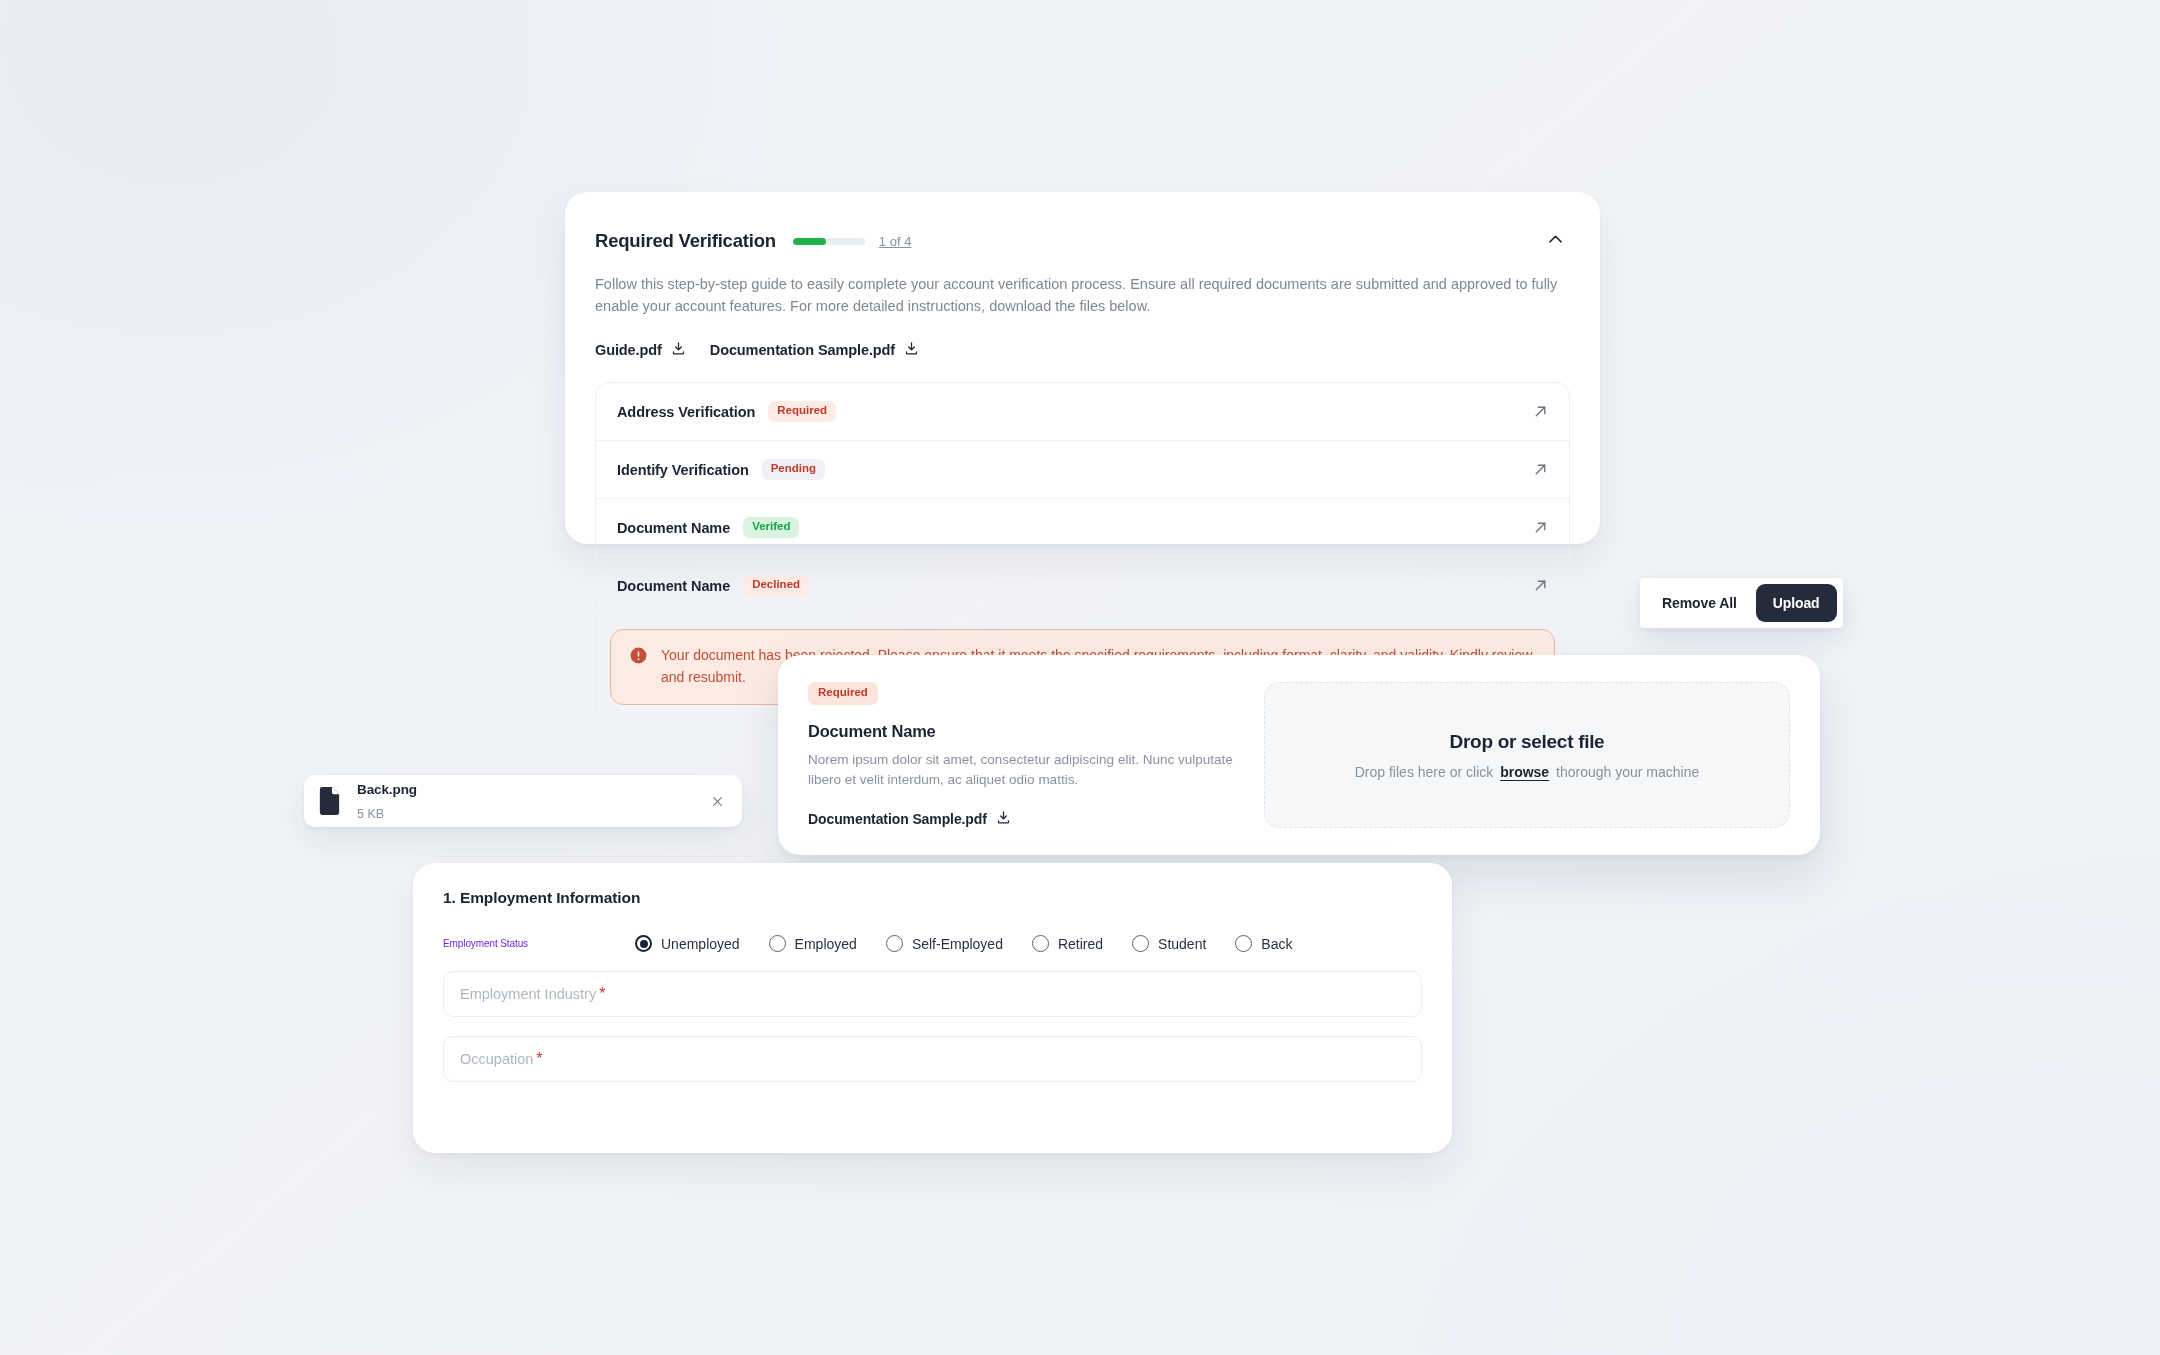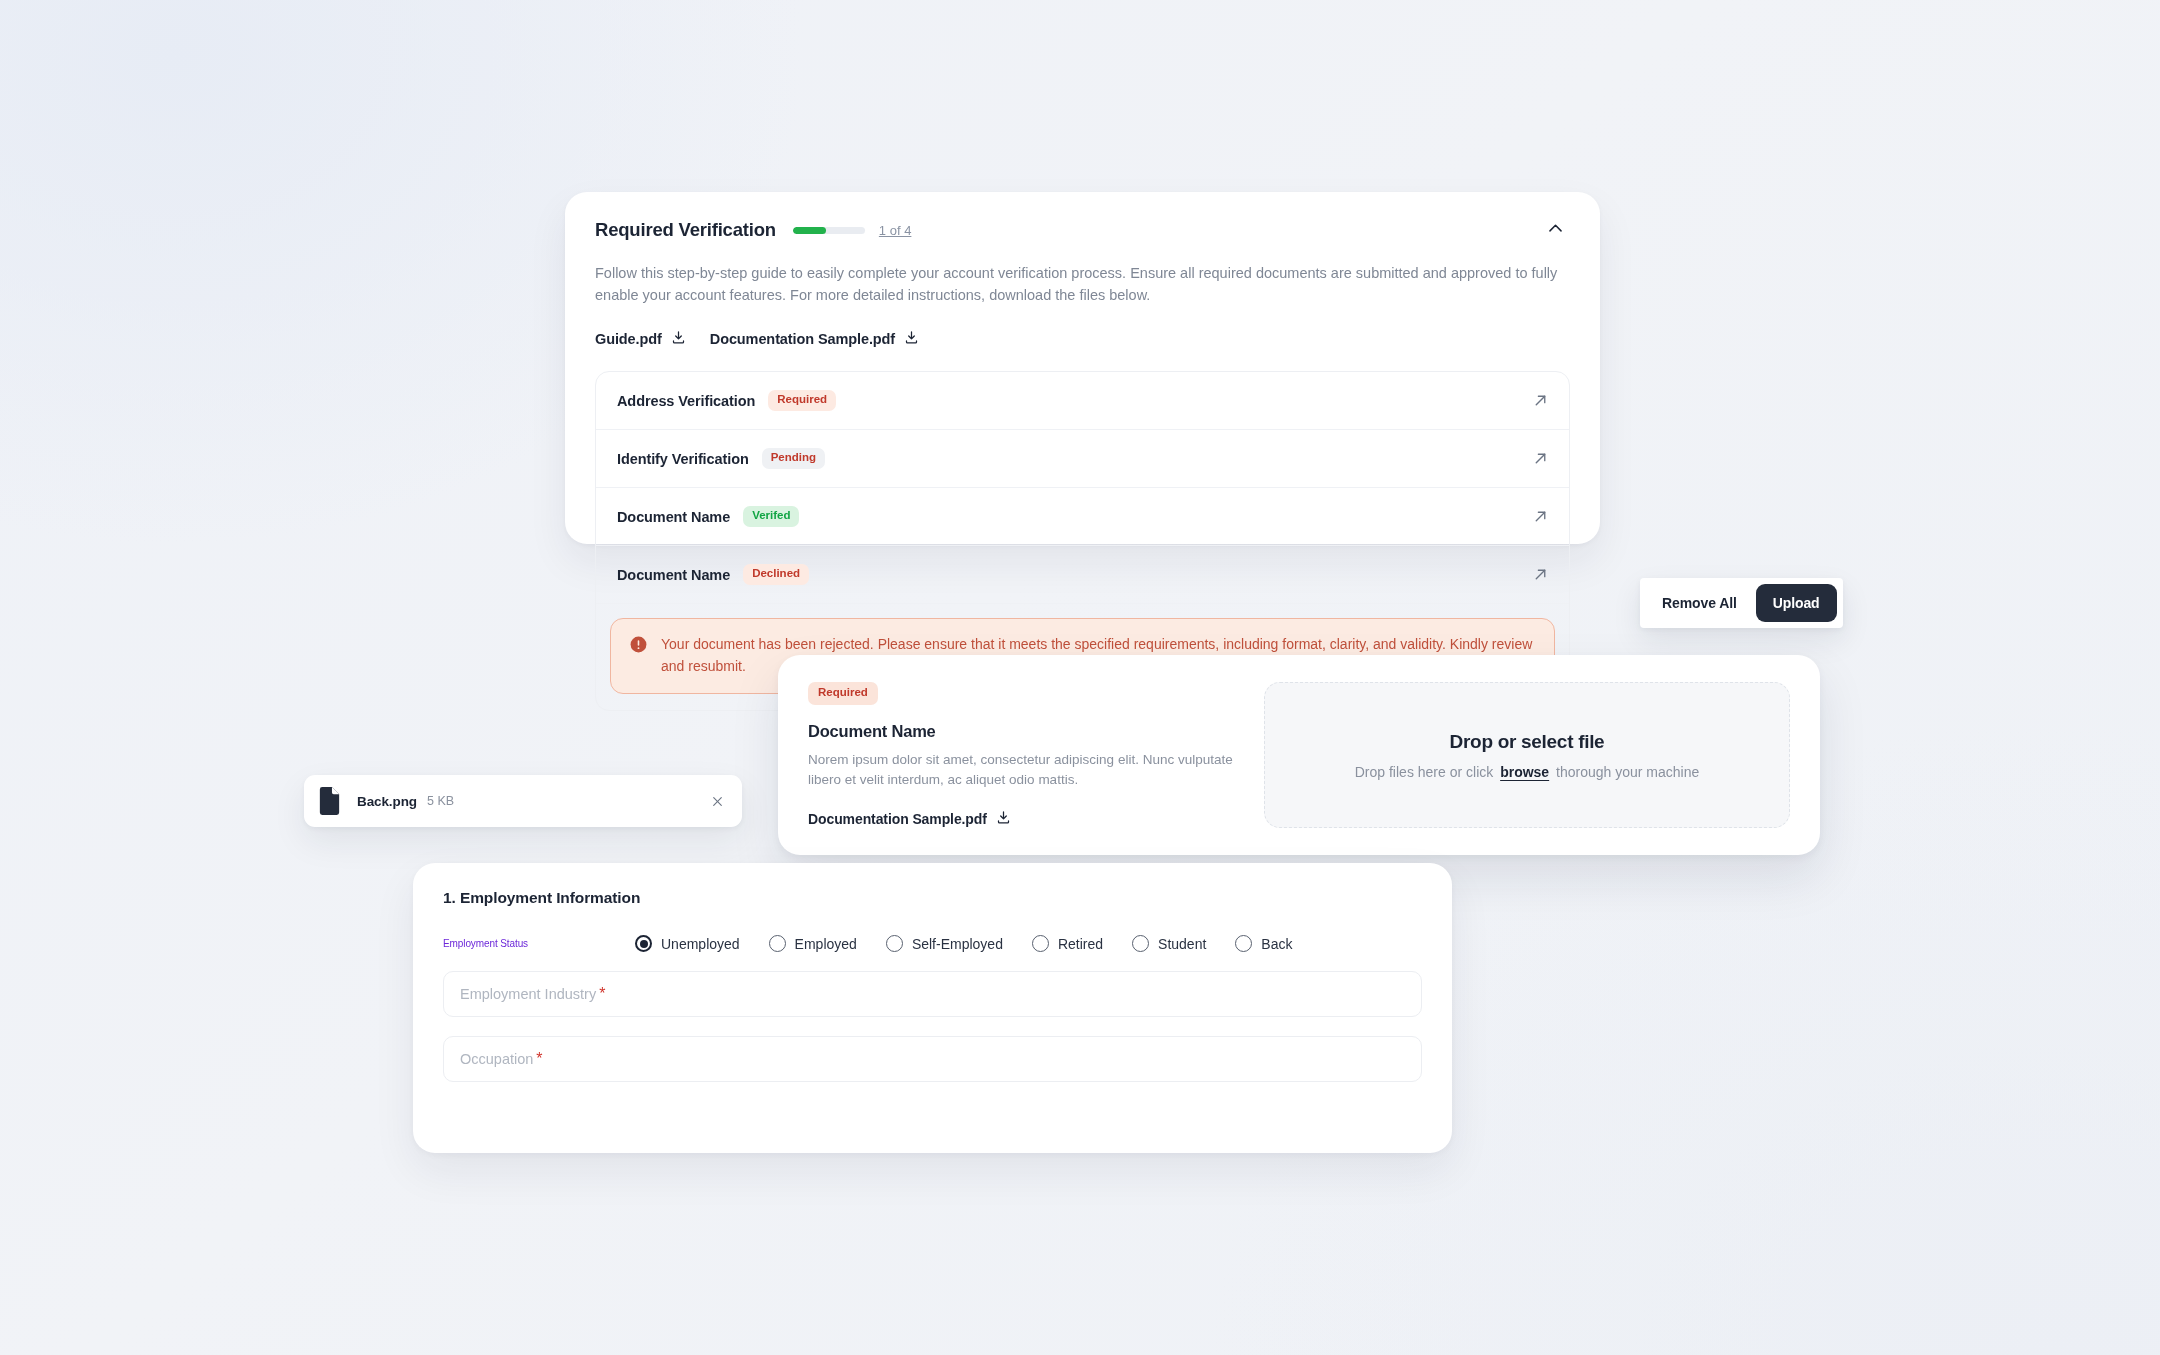--- a/index.html
+++ b/index.html
@@ -29,21 +29,21 @@
     border-radius: 22px;
   }
 
   
   #verification-card {
     left: 565px; top: 192px;
     width: 1035px; height: 352px;
     border-radius: 22px;
     box-shadow: 0 2px 5px rgba(24,34,56,.04),
                 0 18px 40px rgba(24,34,56,.07);
-    padding: 24px 30px 0 30px;
+    padding: 35px 30px 0 30px;
     overflow: visible;
   }
 
   .vc-header {
     display: flex;
     align-items: center;
     height: 28px;
   }
   .vc-title {
     font-size: 18.5px;
@@ -282,21 +282,21 @@
     width: 438px; height: 52px;
     background: #ffffff;
     border-radius: 11px;
     display: flex;
     align-items: center;
     padding: 0 14px 0 12px;
     box-shadow: 0 2px 5px rgba(24,34,56,.05),
                 0 14px 34px rgba(24,34,56,.08);
   }
   .chip-icon { flex: 0 0 auto; margin-right: 14px; display: flex; }
-  .chip-meta { display: flex; gap: 10px; }
+  .chip-meta { display: flex; flex-direction: column; gap: 10px; }
   .chip-name {
     font-size: 13.5px;
     font-weight: 700;
     color: #1c2434;
     letter-spacing: -.1px;
   }
   .chip-size { font-size: 12.5px; color: #8a919e; }
   .chip-close {
     margin-left: auto;
     width: 22px; height: 22px;

